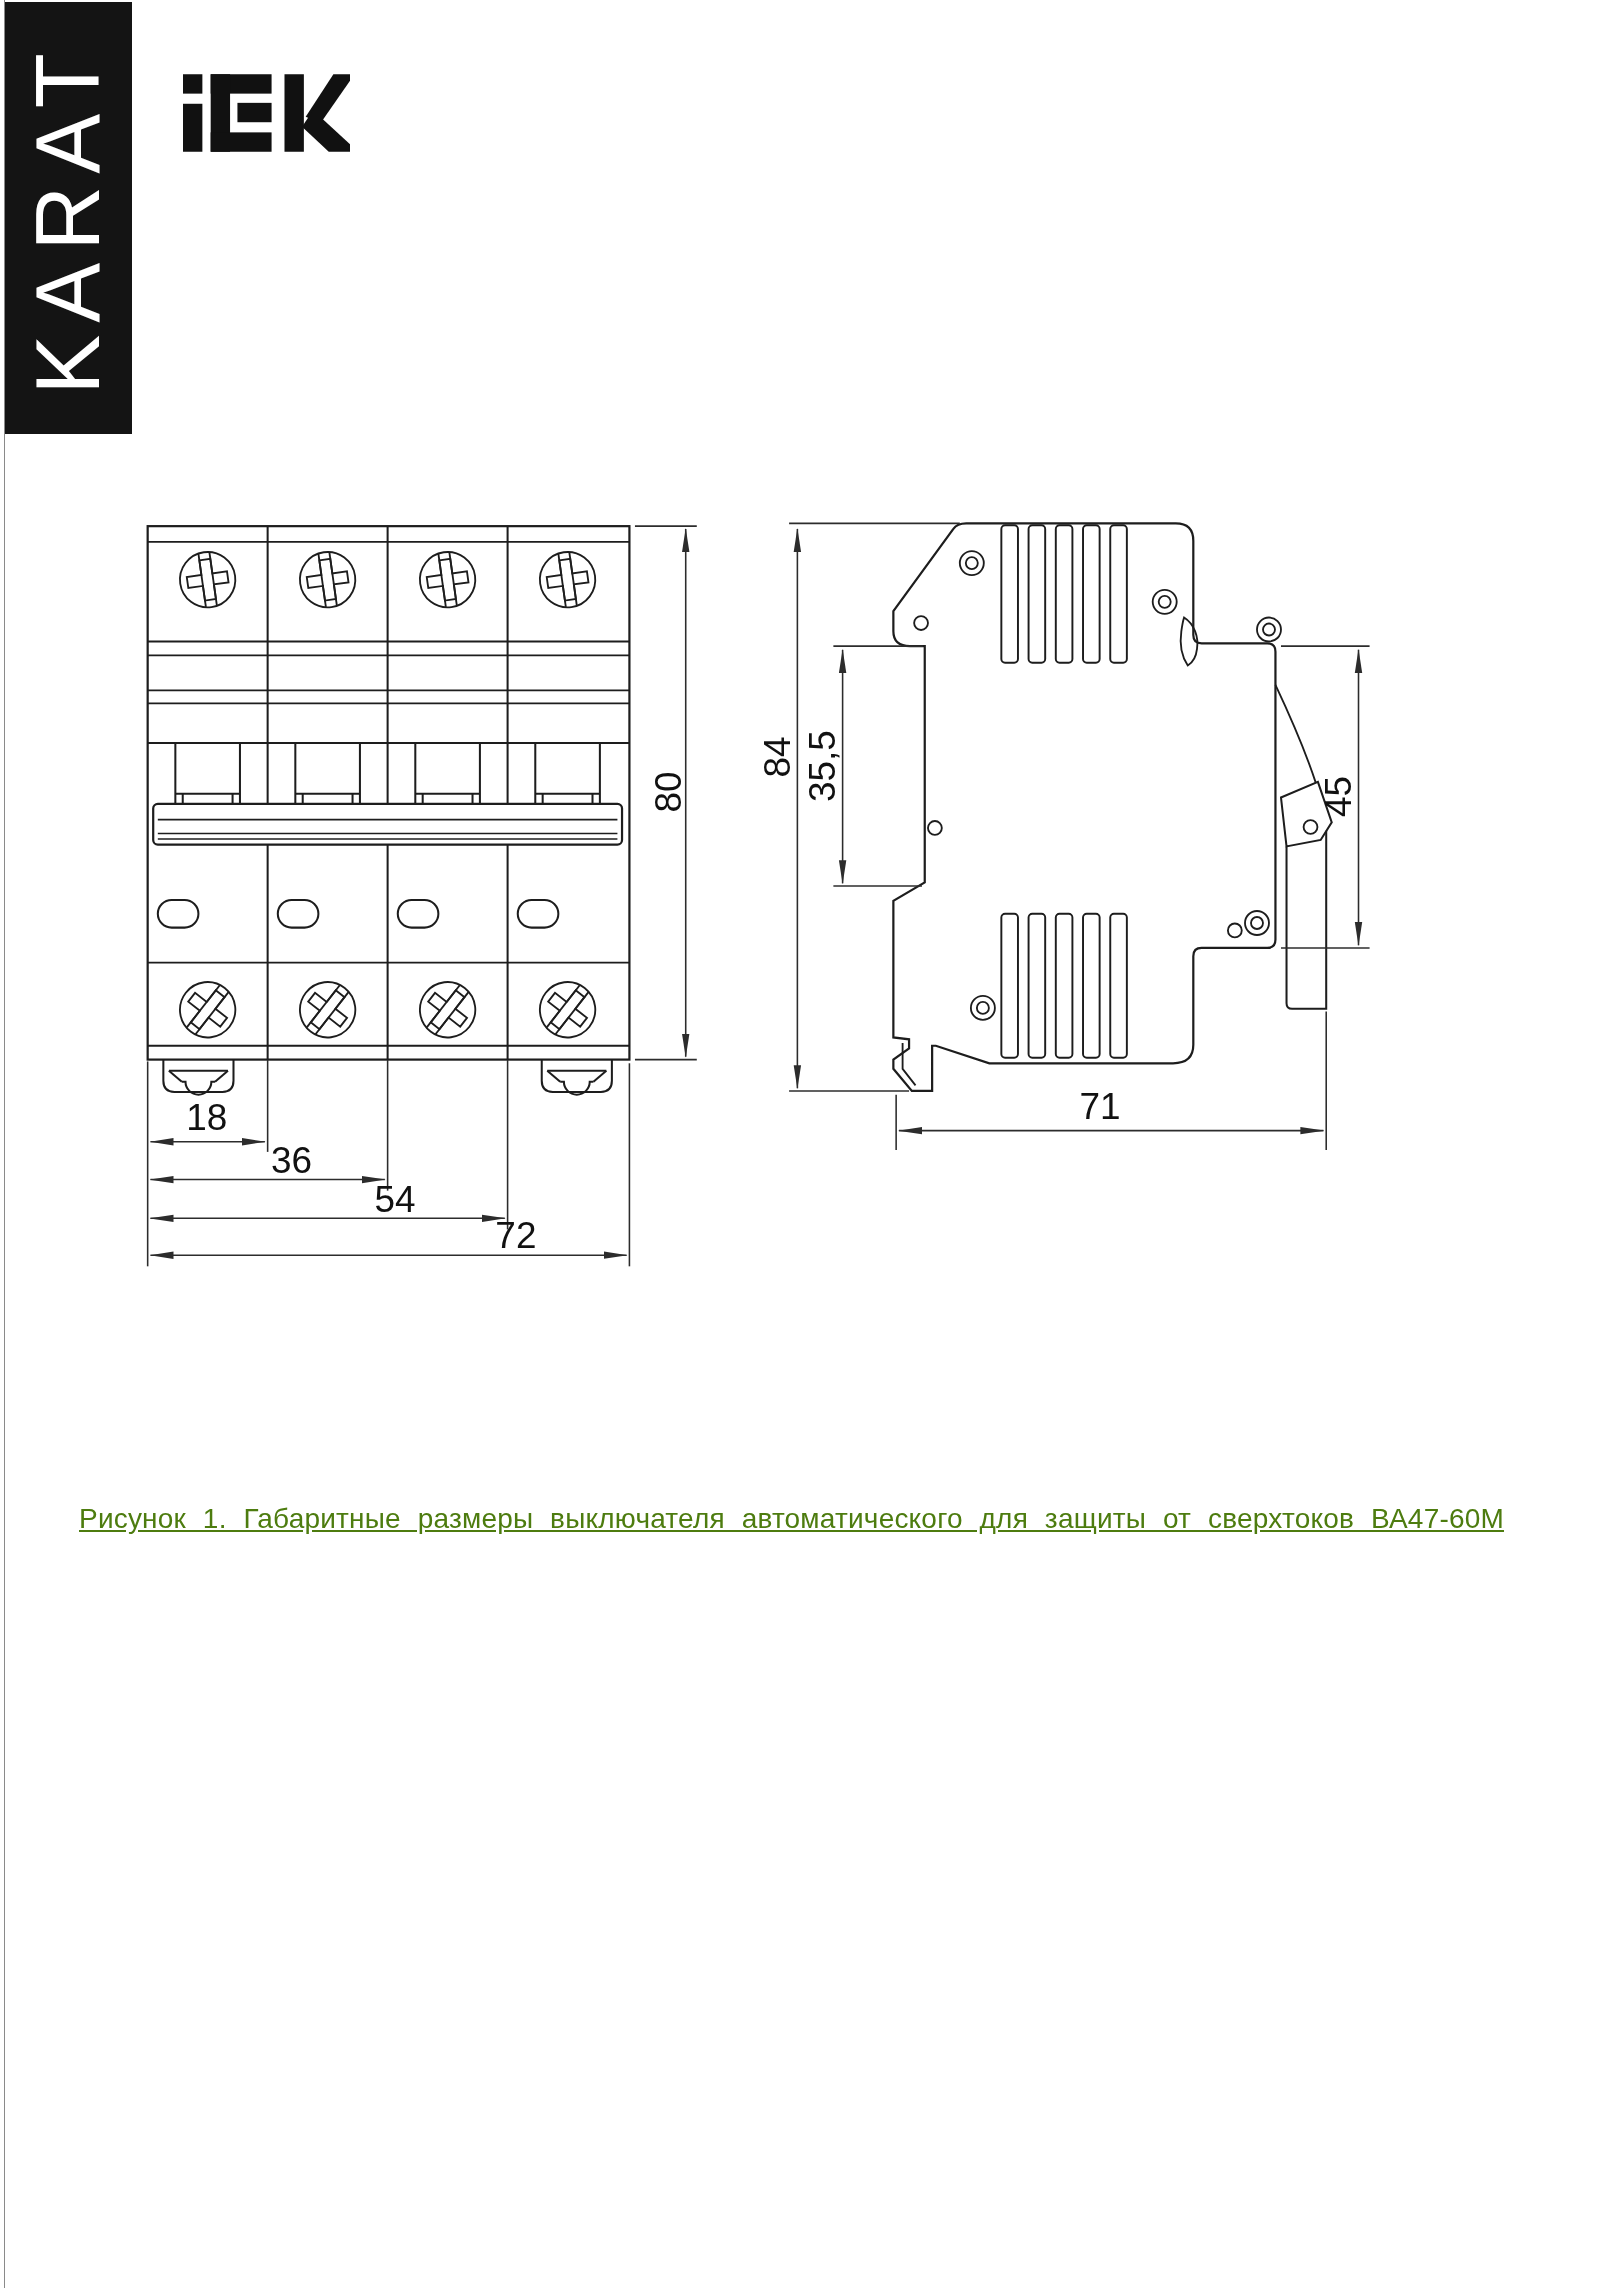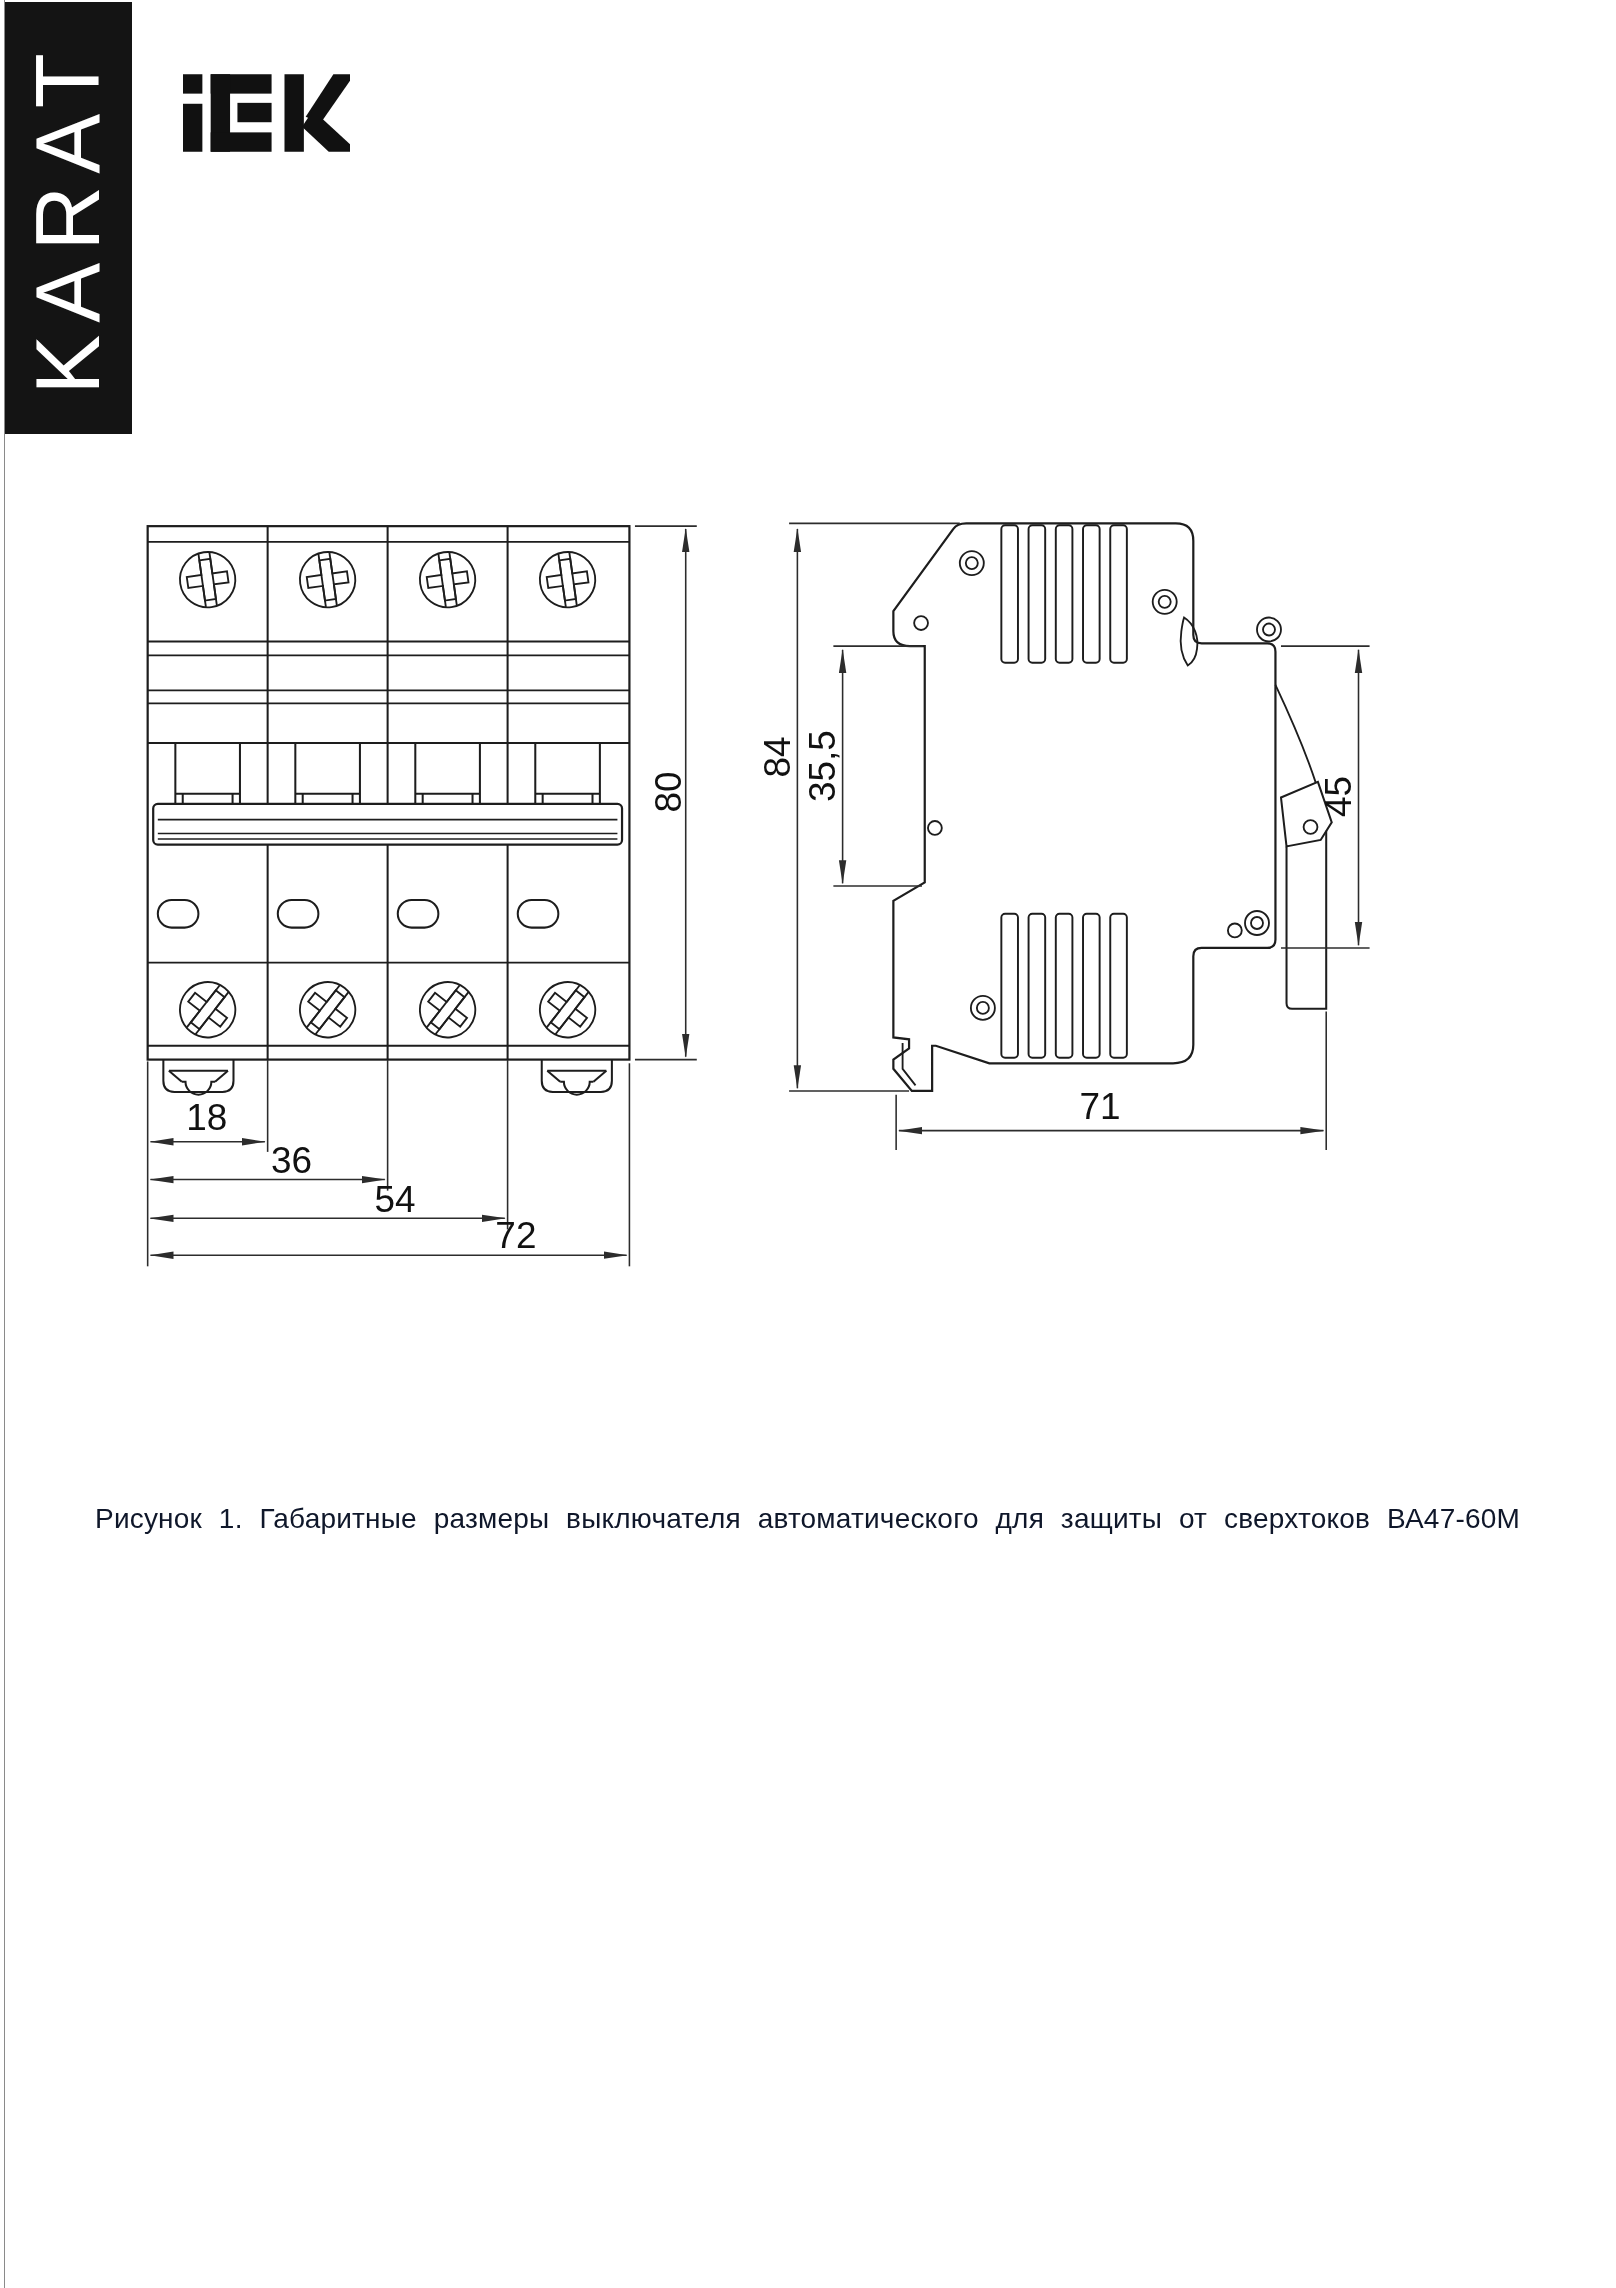--- a/index.html
+++ b/index.html
@@ -14,24 +14,25 @@
     position:absolute;left:4.6px;top:1.8px;width:127px;height:432px;background:#141414;
     display:flex;align-items:center;justify-content:center;
   }
   #brand-banner .vtext{
     transform:rotate(-90deg);white-space:nowrap;color:#ffffff;
     font-size:90px;letter-spacing:12px;font-weight:400;line-height:1;
   }
   #iek-logo{position:absolute;left:183px;top:74px;width:167px;height:78px;}
   #figure-drawing{position:absolute;left:0;top:0;}
   #figure-caption{
-    position:absolute;left:95px;top:1501px;width:1425px;
-    font-size:28px;color:#0f172a;
+    position:absolute;left:79px;top:1501px;width:1425px;
+    font-size:28px;color:#4d7c0f;
     text-align:justify;text-align-last:justify;line-height:1.25;
     letter-spacing:0.2px;
+    text-decoration:underline;
   }
   svg text{font-family:"Liberation Sans",sans-serif;fill:#111;}
   .dimtxt{font-size:40px;}
 </style>
 </head>
 <body>
 
 <div id="page">
   <div id="page-edge"></div>
 

